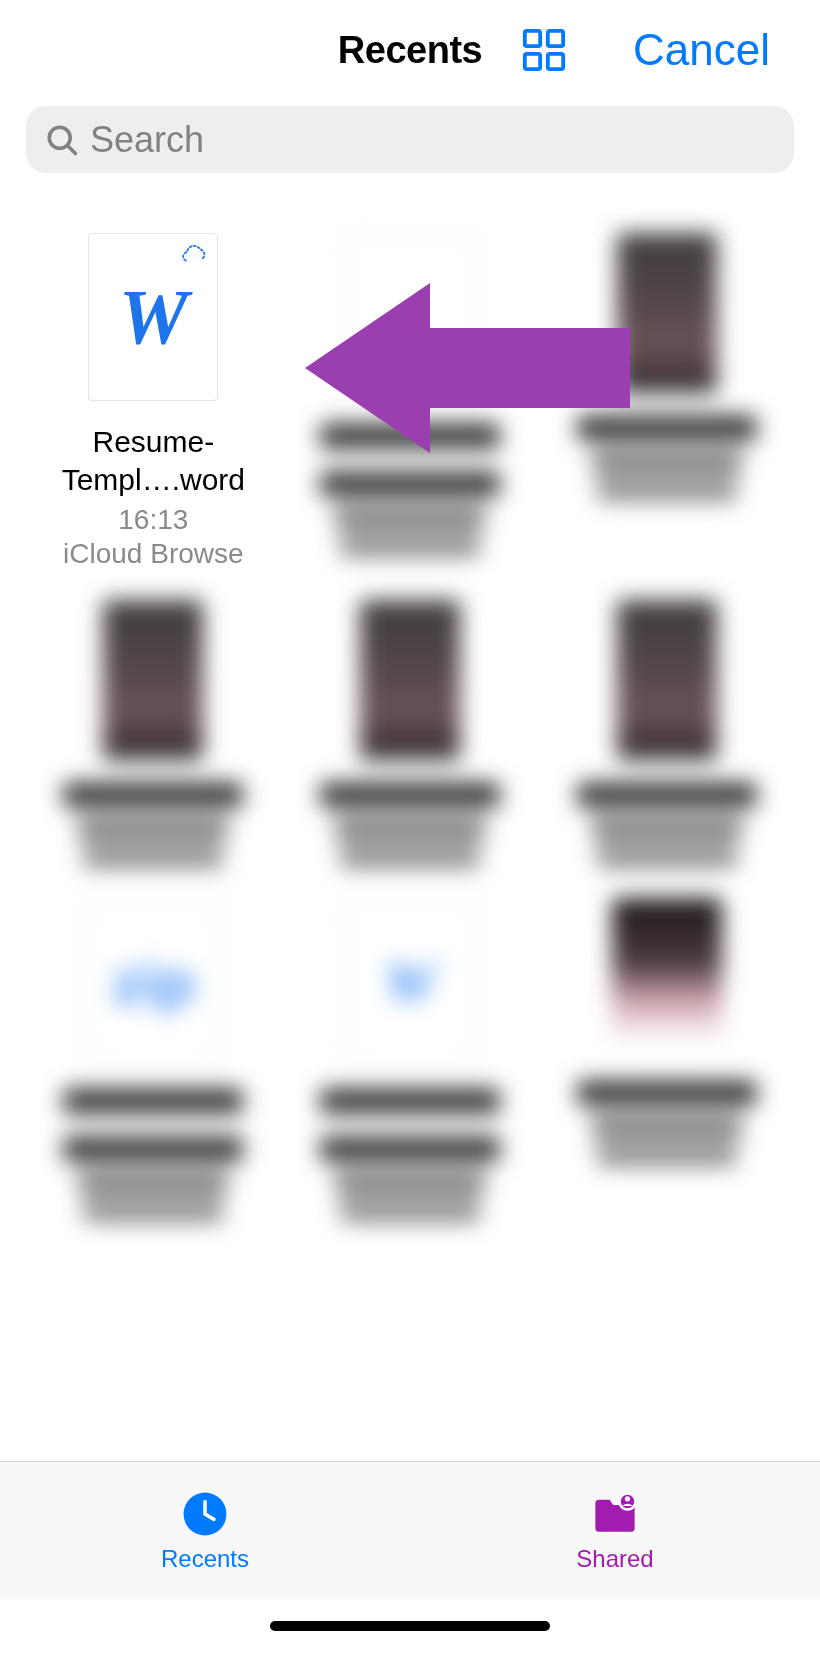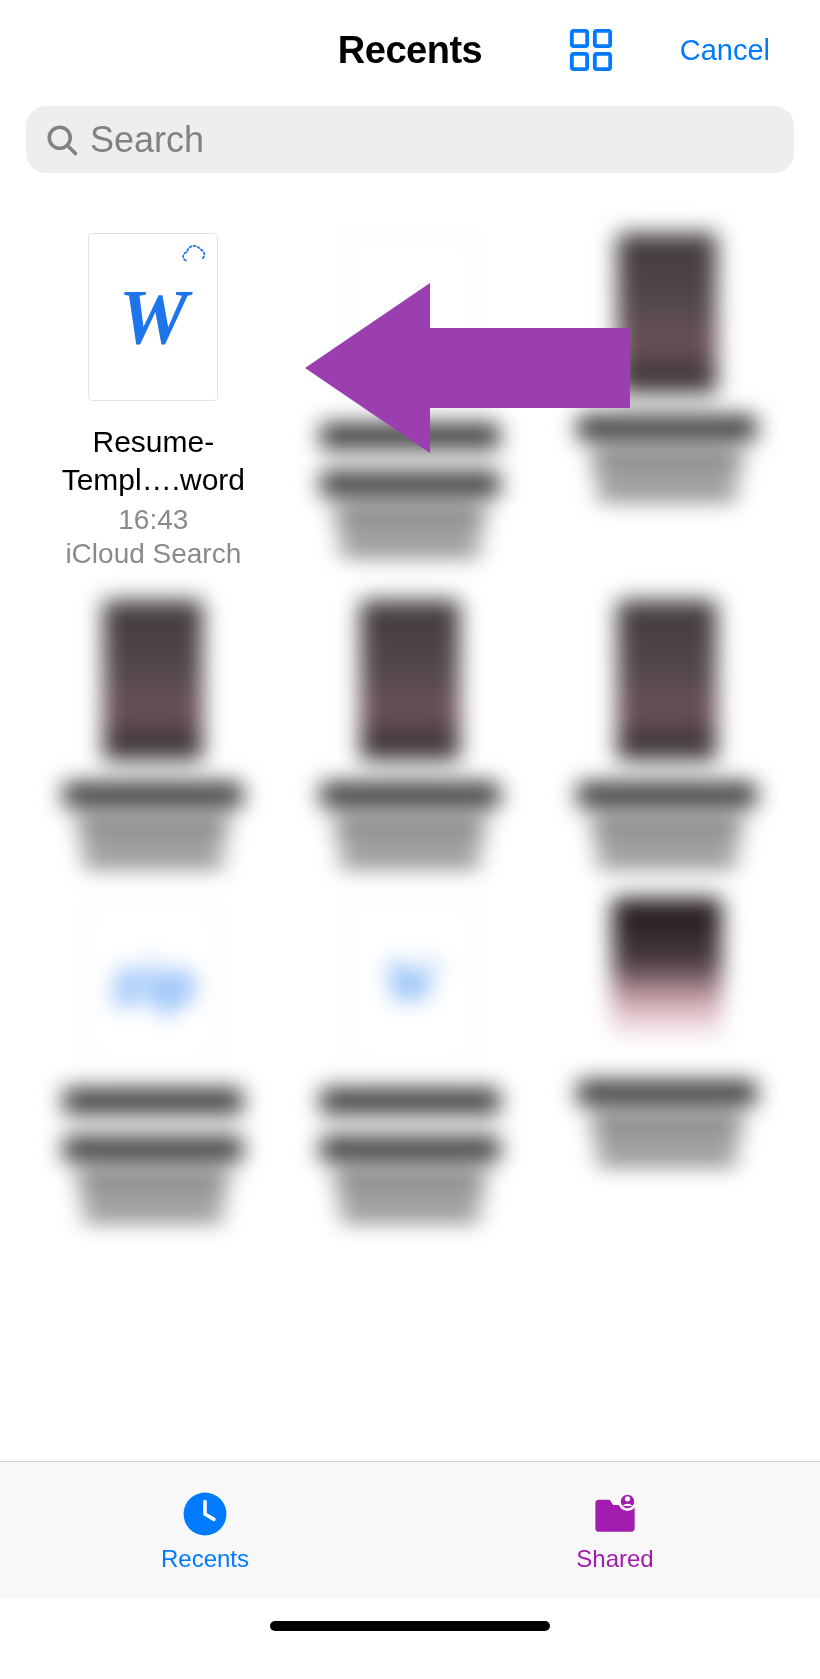--- a/index.html
+++ b/index.html
@@ -32,21 +32,21 @@
     display: flex;
     align-items: center;
     gap: 38px;
   }
   .view-toggle {
     width: 46px;
     height: 46px;
     color: #007aff;
   }
   .cancel {
-    font-size: 29px;
+    font-size: 44px;
     color: #007aff;
     font-weight: 400;
     margin-left: 28px;
   }
 
   
   .search-wrap {
     padding: 6px 26px 10px;
   }
   .searchbar {
@@ -234,22 +234,22 @@
 <div class="grid">
 
   <div class="file-item">
     <div class="thumb">
       <span class="W">W</span>
       <svg class="cloud-icon" viewBox="0 0 32 24">
         <path d="M25 18 A6 6 0 0 0 22 8 A8 8 0 0 0 7 11 A5 5 0 0 0 8 21" fill="none" stroke="#1e74ea" stroke-width="2" stroke-dasharray="2.2 2.6" stroke-linecap="round"></path>
       </svg>
     </div>
     <div class="file-name">Resume- Templ….word</div>
-    <div class="file-time">16:43</div>
-    <div class="file-loc">iCloud Search</div>
+    <div class="file-time">16:13</div>
+    <div class="file-loc">iCloud Browse</div>
   </div>
 
   <div class="file-item blurred">
     <div class="thumb doc-light"></div>
     <div class="name-stub"></div>
       <div class="name-stub"></div>
     <div class="name-stub w2"></div>
       <div class="name-stub w3"></div>
   </div>
   <div class="file-item blurred">

